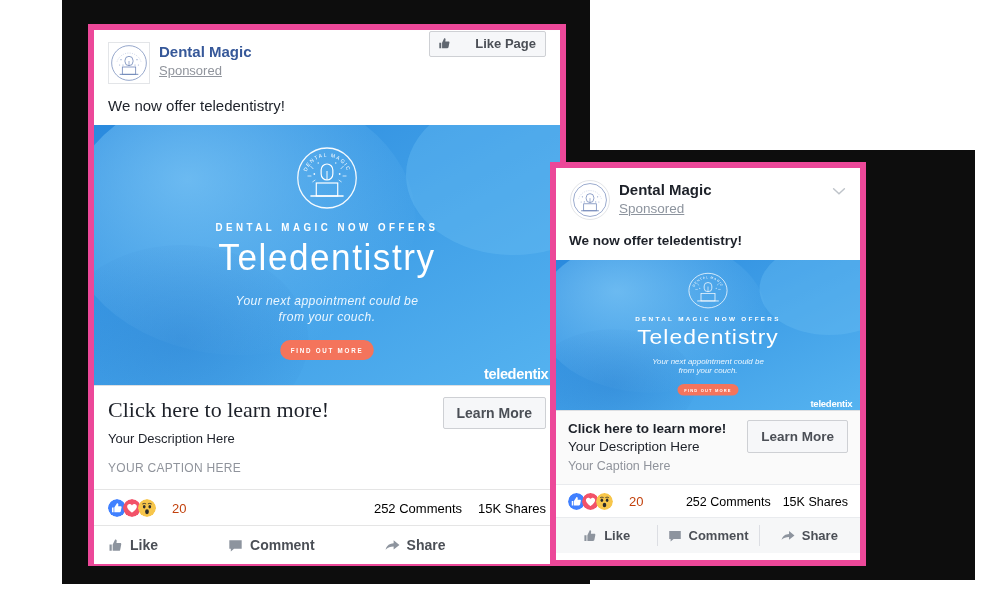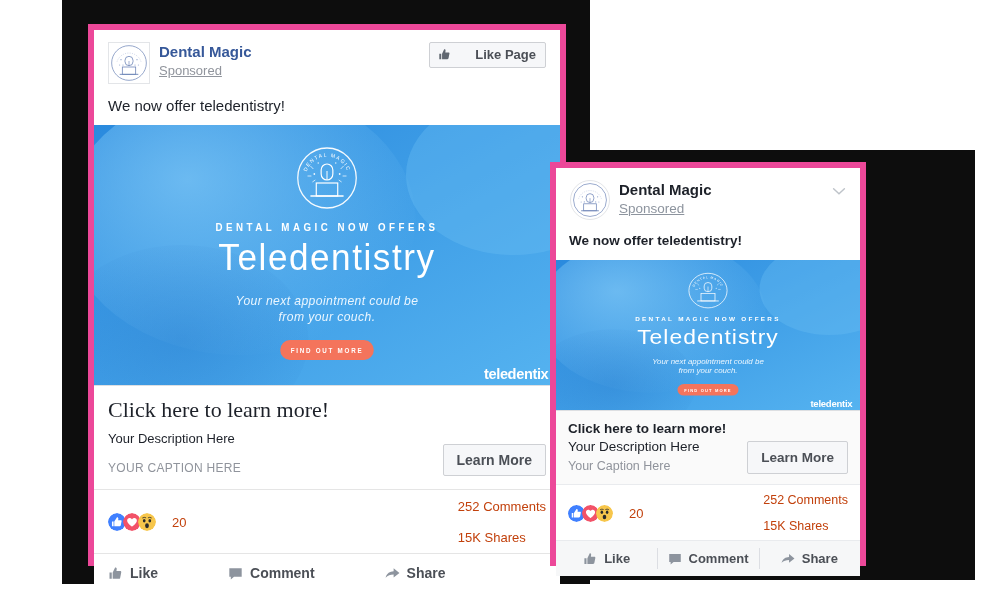--- a/index.html
+++ b/index.html
@@ -26,21 +26,21 @@
   .c2 .avatar{width:40px;height:40px;border-radius:50%;border-color:#e3e5e8;}
   .avatar svg{display:block;width:100%;height:100%;}
   .head-text{margin-left:9px;padding-top:1px;}
   .page-name{font-size:15px;font-weight:bold;line-height:18px;}
   .c1 .page-name{color:#365899;}
   .c2 .page-name{color:#1d2129;font-size:15px;}
   .sponsored{font-size:13px;color:#90949c;line-height:17px;margin-top:1px;text-decoration:underline;}
   .c2 .sponsored{font-size:13.5px;color:#8d949e;}
 
   .like-page-btn{
-    position:absolute;right:14px;top:12px;
+    position:absolute;right:14px;top:1px;
     display:flex;align-items:center;gap:24px;
     background:#f6f7f9;border:1px solid #ced0d4;border-radius:2px;
     padding:4px 9px 5px 8px;font-size:13px;font-weight:bold;color:#4b4f56;
     cursor:pointer;
   }
   .thumb-mini{width:13px;height:13px;display:block;}
 
   .chevron{position:absolute;right:12px;top:14px;width:18px;height:18px;cursor:pointer;}
 
   
@@ -48,21 +48,21 @@
   .c1 .post-msg{font-size:15px;font-weight:500;padding-top:12px;padding-bottom:9px;}
   .c2 .post-msg{font-size:13.5px;font-weight:bold;padding:11px 13px 9px 13px;}
 
   
   .creative{position:relative;width:100%;overflow:hidden;display:block;}
   .c1 .creative{height:260px;}
   .c2 .creative{height:150px;}
   .creative svg{display:block;width:100%;height:100%;}
 
   
-  .link-box{display:flex;align-items:flex-end;border-top:1px solid #dddfe2;background:#f2f3f5;}
+  .link-box{display:flex;align-items:flex-start;border-top:1px solid #dddfe2;background:#f2f3f5;}
   .c1 .link-box{background:#fff;padding:11px 14px 13px 14px;border-top:1px solid #dddfe2;}
   .c2 .link-box{background:#fafafa;padding:9px 12px 10px 12px;}
   .link-text{flex:1 1 auto;min-width:0;}
   .c1 .link-title{font-family:"Liberation Serif", serif;font-size:22px;color:#1d2129;line-height:26px;}
   .c1 .link-desc{font-size:13px;color:#1d2129;margin-top:7px;line-height:17px;}
   .c1 .link-caption{font-size:12px;color:#90949c;letter-spacing:.3px;margin-top:14px;line-height:15px;}
   .c2 .link-title{font-size:13.5px;font-weight:bold;color:#1d2129;line-height:17px;}
   .c2 .link-desc{font-size:13.5px;color:#1d2129;line-height:18px;margin-top:1px;}
   .c2 .link-caption{font-size:12.5px;color:#90949c;line-height:16px;margin-top:2px;}
   .cta-btn{
@@ -77,21 +77,21 @@
   .engagement{display:flex;align-items:center;border-top:1px solid #e5e5e5;}
   .c1 .engagement{padding:9px 14px 8px 14px;}
   .c2 .engagement{padding:8px 12px 7px 12px;border-top:1px solid #e9ebee;}
   .reactions{display:flex;align-items:center;gap:0;}
   .rx{border-radius:50%;display:block;}
   .c1 .rx{width:18px;height:18px;margin-right:-3px;}
   .c2 .rx{width:17px;height:17px;margin-right:-3px;}
   .rx-count{margin-left:19px;color:#c2410c;}
   .c1 .rx-count{font-size:13px;}
   .c2 .rx-count{font-size:13px;}
-  .eng-right{margin-left:auto;display:flex;gap:16px;color:#c2410c;flex-direction:column;}
+  .eng-right{margin-left:auto;display:flex;gap:16px;color:#000000;}
   .c1 .eng-right{font-size:13px;}
   .c2 .eng-right{font-size:12.5px;gap:12px;}
 
   
   .actions{display:flex;border-top:1px solid #e5e5e5;}
   .c1 .actions{padding:4px 0;background:#fff;}
   .c2 .actions{background:#f6f7f8;padding:0;border-top:1px solid #e9ebee;}
   .action{display:flex;align-items:center;justify-content:center;gap:7px;cursor:pointer;color:#4b4f56;font-weight:bold;}
   .c1 .action{font-size:14px;padding:7px 14px;justify-content:flex-start;}
   .c1 .act-like{padding-left:14px;}

